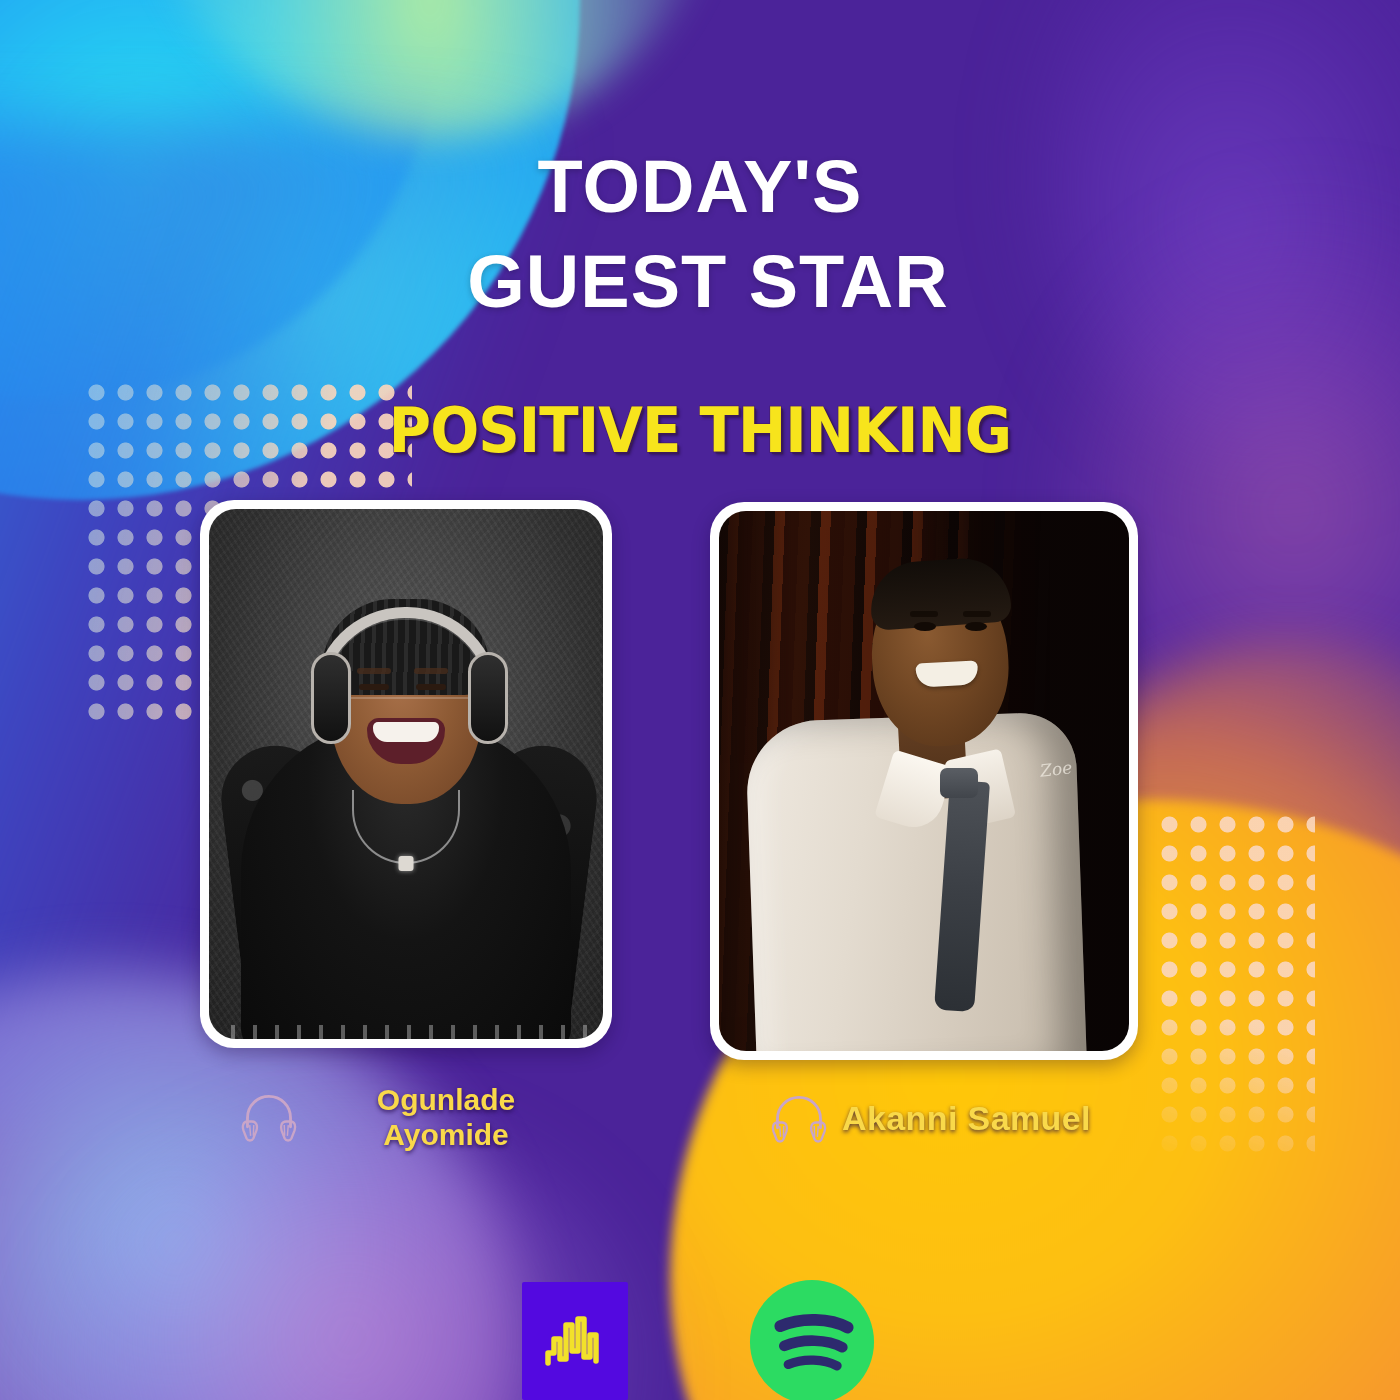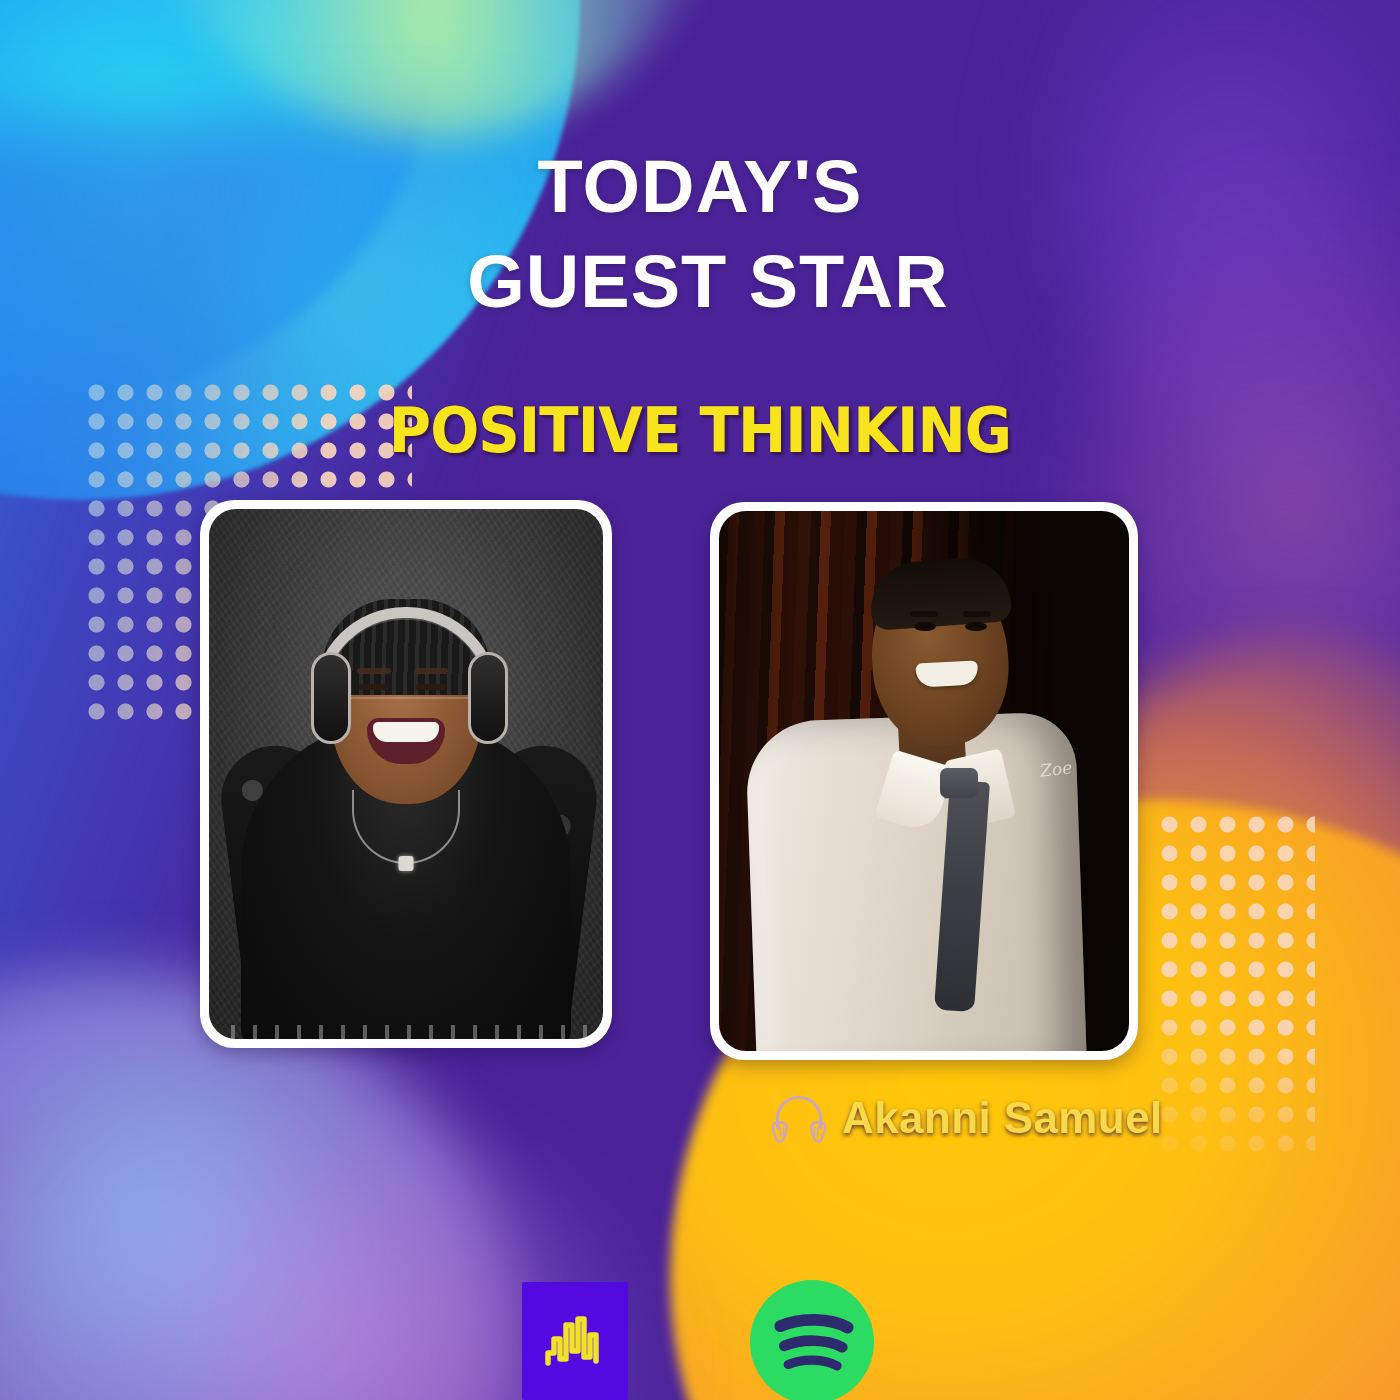--- a/index.html
+++ b/index.html
@@ -372,21 +372,21 @@
   .hp-icon{ flex:0 0 auto; width:58px; height:52px; position:relative; margin-right:14px; }
   .hp-icon svg{ width:100%; height:100%; display:block; }
 
   .pname{
     color:#F9D94A;
     font-weight:bold;
     text-shadow:0 2px 4px rgba(35,10,70,.75);
     line-height:1.18;
   }
   .pname-left{ font-size:30px; text-align:center; flex:1; }
-  .pname-right{ font-size:44px; font-weight:600; letter-spacing:.4px; }
+  .pname-right{ font-size:34px; font-weight:600; letter-spacing:.4px; }
 
   
   .listen{
     position:absolute; left:0; right:0; top:1170px;
     text-align:center;
     color:#F6E2A0;
     font-size:23px; font-weight:bold;
     letter-spacing:1.2px; line-height:1.55;
     text-shadow:0 2px 5px rgba(30,8,60,.8);
   }
@@ -473,20 +473,35 @@
       <div class="pb-hair"></div>
       <div class="pb-brow l"></div>
       <div class="pb-brow r"></div>
       <div class="pb-eye l"></div>
       <div class="pb-eye r"></div>
       <div class="pb-smile"></div>
       <div class="pb-sig">Zoe</div>
     </div>
   </div>
 
+  <div class="presenter presenter-left">
+    <div class="hp-icon">
+      <svg viewBox="0 0 64 58" fill="none" aria-hidden="true">
+        <path d="M8 40 V30 C8 16 19 6 32 6 C45 6 56 16 56 30 V40" stroke="#C9A5C8" stroke-width="3.2" stroke-linecap="round"></path>
+        <path d="M8 34 C3 34 2 39 3.5 44 L7 53 C8.5 56 13 56 14.5 53 L18 44 C19.5 39 18 34 13 34 Z" stroke="#C9A5C8" stroke-width="2.6" fill="none"></path>
+        <path d="M51 34 C46 34 44.5 39 46 44 L49.5 53 C51 56 55.5 56 57 53 L60.5 44 C62 39 61 34 56 34 Z" stroke="#C9A5C8" stroke-width="2.6" fill="none"></path>
+        <path d="M10.5 38 L11.5 50 M15 38 L14.5 50" stroke="#C9A5C8" stroke-width="1.6"></path>
+        <path d="M53.5 38 L52.5 50 M49 38 L49.5 50" stroke="#C9A5C8" stroke-width="1.6"></path>
+      </svg>
+    </div>
+    <div class="pname pname-left">
+      <span>Ogunlade</span><br>
+      <span>Ayomide</span>
+    </div>
+  </div>
 
   <div class="presenter presenter-right">
     <div class="hp-icon">
       <svg viewBox="0 0 64 58" fill="none" aria-hidden="true">
         <path d="M8 40 V30 C8 16 19 6 32 6 C45 6 56 16 56 30 V40" stroke="#C9A5C8" stroke-width="3.2" stroke-linecap="round"></path>
         <path d="M8 34 C3 34 2 39 3.5 44 L7 53 C8.5 56 13 56 14.5 53 L18 44 C19.5 39 18 34 13 34 Z" stroke="#C9A5C8" stroke-width="2.6" fill="none"></path>
         <path d="M51 34 C46 34 44.5 39 46 44 L49.5 53 C51 56 55.5 56 57 53 L60.5 44 C62 39 61 34 56 34 Z" stroke="#C9A5C8" stroke-width="2.6" fill="none"></path>
         <path d="M10.5 38 L11.5 50 M15 38 L14.5 50" stroke="#C9A5C8" stroke-width="1.6"></path>
         <path d="M53.5 38 L52.5 50 M49 38 L49.5 50" stroke="#C9A5C8" stroke-width="1.6"></path>
       </svg>

